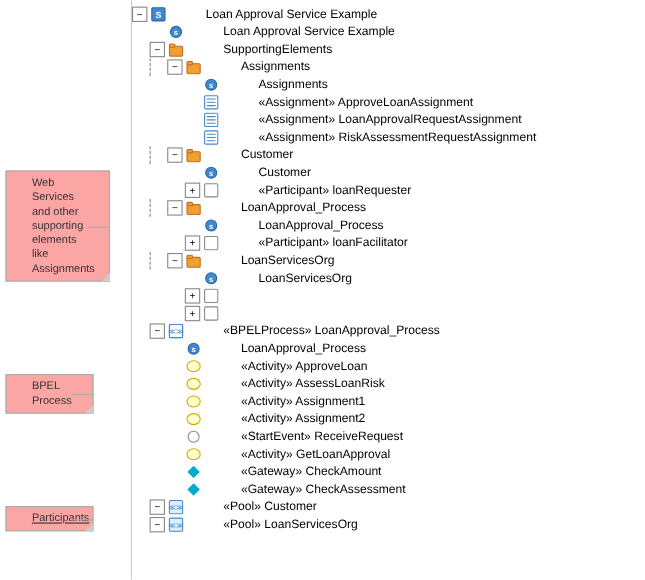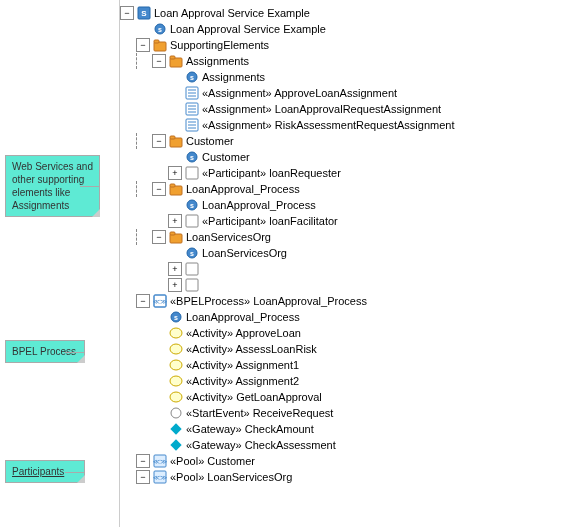--- a/index.html
+++ b/index.html
@@ -24,22 +24,22 @@
       min-width: 120px;
       position: relative;
       display: flex;
       flex-direction: column;
       border-right: 1px solid #ccc;
     }
 
     .annotation-box {
       position: absolute;
       border: 1px solid #aaa;
-      background: #5eead4;
-      padding: 4px 6px;
+      background: #fca5a5;
+      padding: 4px 23px;
       font-size: 10px;
       color: #333;
       line-height: 1.3;
     }
 
     .annotation-box::after {
       content: '';
       position: absolute;
       right: -1px;
       top: 50%;
@@ -133,20 +133,21 @@
       justify-content: center;
       width: 16px;
       height: 16px;
       margin-right: 2px;
       flex-shrink: 0;
     }
 
     .node-label {
       font-size: 11px;
       color: #000;
+      margin-left: 33px;
     }
 
     
     .svg-icon {
       width: 14px;
       height: 14px;
       flex-shrink: 0;
     }
   </style>
 </head>
@@ -483,36 +484,36 @@
       </div>
       <span class="node-label">«Activity» Assignment2</span>
     </div>
 
     <div class="tree-node">
       <div class="indent"></div>
       <div class="indent"></div>
       <div class="expander-space"></div>
       <div class="node-icon">
         <svg class="svg-icon" viewBox="0 0 14 14">
+            <circle cx="7" cy="7" r="5" fill="#fff" stroke="#888" stroke-width="1"></circle>
+          </svg>
+      </div>
+      <span class="node-label">«StartEvent» ReceiveRequest</span>
+    </div>
+
+    <div class="tree-node">
+      <div class="indent"></div>
+      <div class="indent"></div>
+      <div class="expander-space"></div>
+      <div class="node-icon">
+        <svg class="svg-icon" viewBox="0 0 14 14">
             <ellipse cx="7" cy="7" rx="6" ry="5" fill="#ffffcc" stroke="#ccaa00" stroke-width="1"></ellipse>
           </svg>
       </div>
       <span class="node-label">«Activity» GetLoanApproval</span>
-    </div>
-
-    <div class="tree-node">
-      <div class="indent"></div>
-      <div class="indent"></div>
-      <div class="expander-space"></div>
-      <div class="node-icon">
-        <svg class="svg-icon" viewBox="0 0 14 14">
-            <circle cx="7" cy="7" r="5" fill="#fff" stroke="#888" stroke-width="1"></circle>
-          </svg>
-      </div>
-      <span class="node-label">«StartEvent» ReceiveRequest</span>
     </div>
 
 
     <div class="tree-node">
       <div class="indent"></div>
       <div class="indent"></div>
       <div class="expander-space"></div>
       <div class="node-icon">
         <svg class="svg-icon" viewBox="0 0 14 14">
             <rect x="3" y="3" width="8" height="8" fill="#00aacc" transform="rotate(45 7 7)"></rect>

